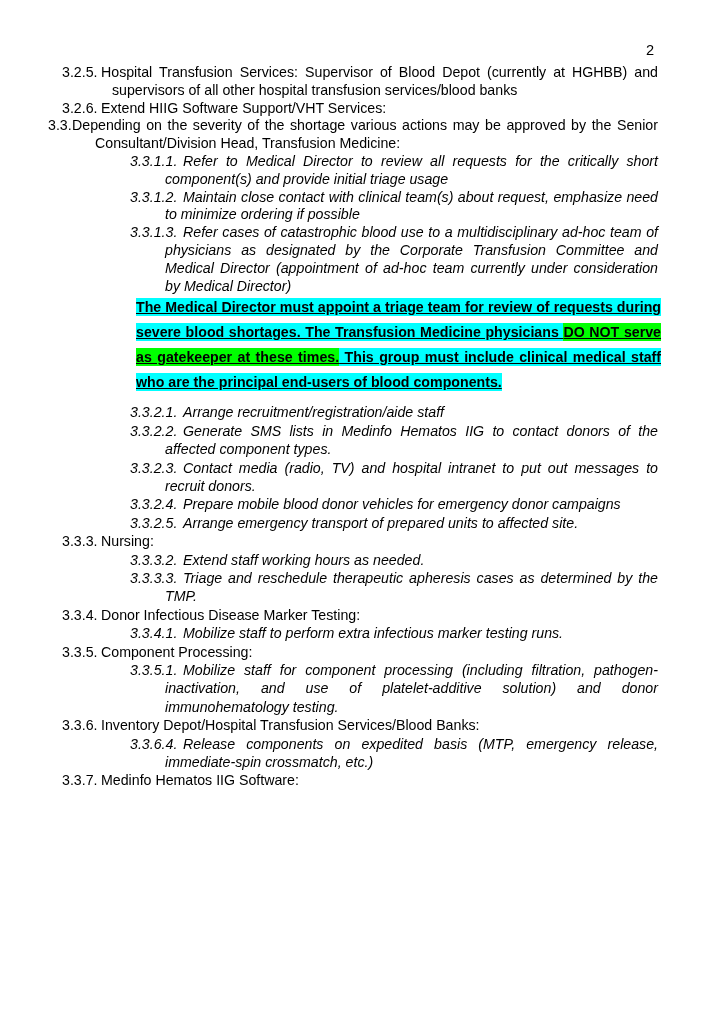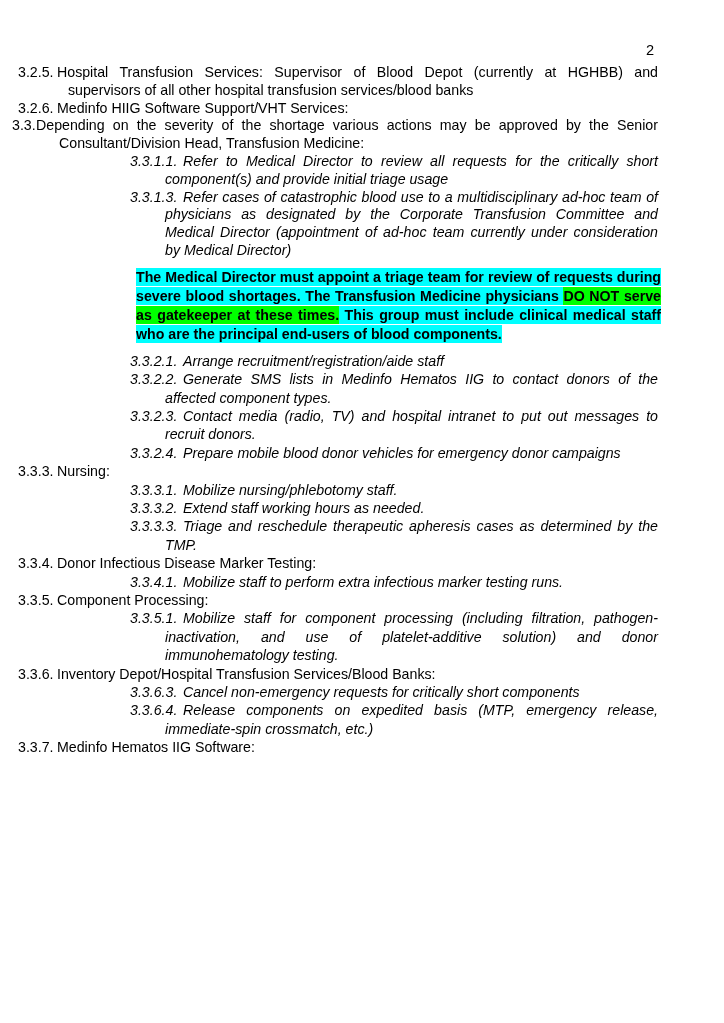--- a/index.html
+++ b/index.html
@@ -19,61 +19,62 @@
     font-size:14.6px;
     line-height:16px;
   }
   .content{padding-top:64px;}
   p.item{
     margin:0 66px 0 0;
     text-align:justify;
   }
   #secA p.item{line-height:17.8px;}
   #secB p.item{line-height:18.4px;}
-  .lvl2{padding-left:59px;text-indent:-47px;}
-  .lvl3{padding-left:68px;text-indent:-50px;}
+  .lvl2{padding-left:95px;text-indent:-47px;}
+  .lvl3{padding-left:112px;text-indent:-50px;}
   .lvl4{padding-left:165px;text-indent:-35px;font-style:italic;}
   .num{display:inline-block;white-space:pre;text-indent:0;}
   .lvl2 .num{width:24px;}
   .lvl3 .num{width:39px;}
   .lvl4 .num{width:53px;}
   p.note{
-    margin:8px 63px 8px 136px;
+    margin:0 63px 8px 136px;
     text-align:justify;
     font-weight:bold;
-    line-height:19px;
+    line-height:25px;
+    text-decoration:underline;
   }
   .seg{padding:1px 0;}
 </style>
 </head>
 <body>
 
 <div class="page">
   <div class="pagenum">2</div>
   <div class="content">
     <div id="secA" class="sec">
         <p class="item lvl3"><span class="num">3.2.5.</span><span class="txt">Hospital Transfusion Services:  Supervisor of Blood Depot (currently at HGHBB) and supervisors of all other hospital transfusion services/blood banks</span></p>
-        <p class="item lvl3"><span class="num">3.2.6.</span><span class="txt">Medinfo HIIG Software Support/VHT Services:</span></p>
+        <p class="item lvl3"><span class="num">3.2.6.</span><span class="txt">Extend HIIG Software Support/VHT Services:</span></p>
         <p class="item lvl2"><span class="num">3.3.</span><span class="txt">Depending on the severity of the shortage various actions may be approved by the Senior Consultant/Division Head, Transfusion Medicine:</span></p>
         <p class="item lvl4"><span class="num">3.3.1.1.</span><span class="txt">Refer to Medical Director to review all requests for the critically short component(s) and provide initial triage usage</span></p>
+        <p class="item lvl4"><span class="num">3.3.1.2.</span><span class="txt">Maintain close contact with clinical team(s) about request, emphasize need to minimize ordering if possible</span></p>
         <p class="item lvl4"><span class="num">3.3.1.3.</span><span class="txt">Refer cases of catastrophic blood use to a multidisciplinary ad-hoc team of physicians as designated by the Corporate Transfusion Committee and Medical Director (appointment of ad-hoc team currently under consideration by Medical Director)</span></p>
       </div>
     <p class="note" id="note"><span class="seg" style="background-color: rgb(0, 255, 255);">The Medical Director must appoint a triage team for review of requests during severe blood shortages.  The Transfusion Medicine physicians </span><span class="seg" style="background-color: rgb(0, 255, 0);">DO NOT serve as gatekeeper at these times.</span><span class="seg" style="background-color: rgb(0, 255, 255);">  This group must include clinical medical staff who are the principal end-users of blood components.</span></p>
     <div id="secB" class="sec">
         <p class="item lvl4"><span class="num">3.3.2.1.</span><span class="txt">Arrange recruitment/registration/aide staff</span></p>
         <p class="item lvl4"><span class="num">3.3.2.2.</span><span class="txt">Generate SMS lists in Medinfo Hematos IIG to contact donors of the affected component types.</span></p>
         <p class="item lvl4"><span class="num">3.3.2.3.</span><span class="txt">Contact media (radio, TV) and hospital intranet to put out messages to recruit donors.</span></p>
         <p class="item lvl4"><span class="num">3.3.2.4.</span><span class="txt">Prepare mobile blood donor vehicles for emergency donor campaigns</span></p>
+        <p class="item lvl4"><span class="num">3.3.2.5.</span><span class="txt">Arrange emergency transport of prepared units to affected site.</span></p>
         <p class="item lvl3"><span class="num">3.3.3.</span><span class="txt">Nursing:</span></p>
-        <p class="item lvl4"><span class="num">3.3.3.1.</span><span class="txt">Mobilize nursing/phlebotomy staff.</span></p>
         <p class="item lvl4"><span class="num">3.3.3.2.</span><span class="txt">Extend staff working hours as needed.</span></p>
         <p class="item lvl4"><span class="num">3.3.3.3.</span><span class="txt">Triage and reschedule therapeutic apheresis cases as determined by the TMP.</span></p>
         <p class="item lvl3"><span class="num">3.3.4.</span><span class="txt">Donor Infectious Disease Marker Testing:</span></p>
         <p class="item lvl4"><span class="num">3.3.4.1.</span><span class="txt">Mobilize staff to perform extra infectious marker testing runs.</span></p>
         <p class="item lvl3"><span class="num">3.3.5.</span><span class="txt">Component Processing:</span></p>
         <p class="item lvl4"><span class="num">3.3.5.1.</span><span class="txt">Mobilize staff for component processing (including filtration, pathogen-inactivation, and use of platelet-additive solution) and donor immunohematology testing.</span></p>
         <p class="item lvl3"><span class="num">3.3.6.</span><span class="txt">Inventory Depot/Hospital Transfusion Services/Blood Banks:</span></p>
-        <p class="item lvl4"><span class="num">3.3.6.3.</span><span class="txt">Cancel non-emergency requests for critically short components</span></p>
         <p class="item lvl4"><span class="num">3.3.6.4.</span><span class="txt">Release components on expedited basis (MTP, emergency release, immediate-spin crossmatch, etc.)</span></p>
         <p class="item lvl3"><span class="num">3.3.7.</span><span class="txt">Medinfo Hematos IIG Software:</span></p>
       </div>
   </div>
 </div>
 
 </body></html>

